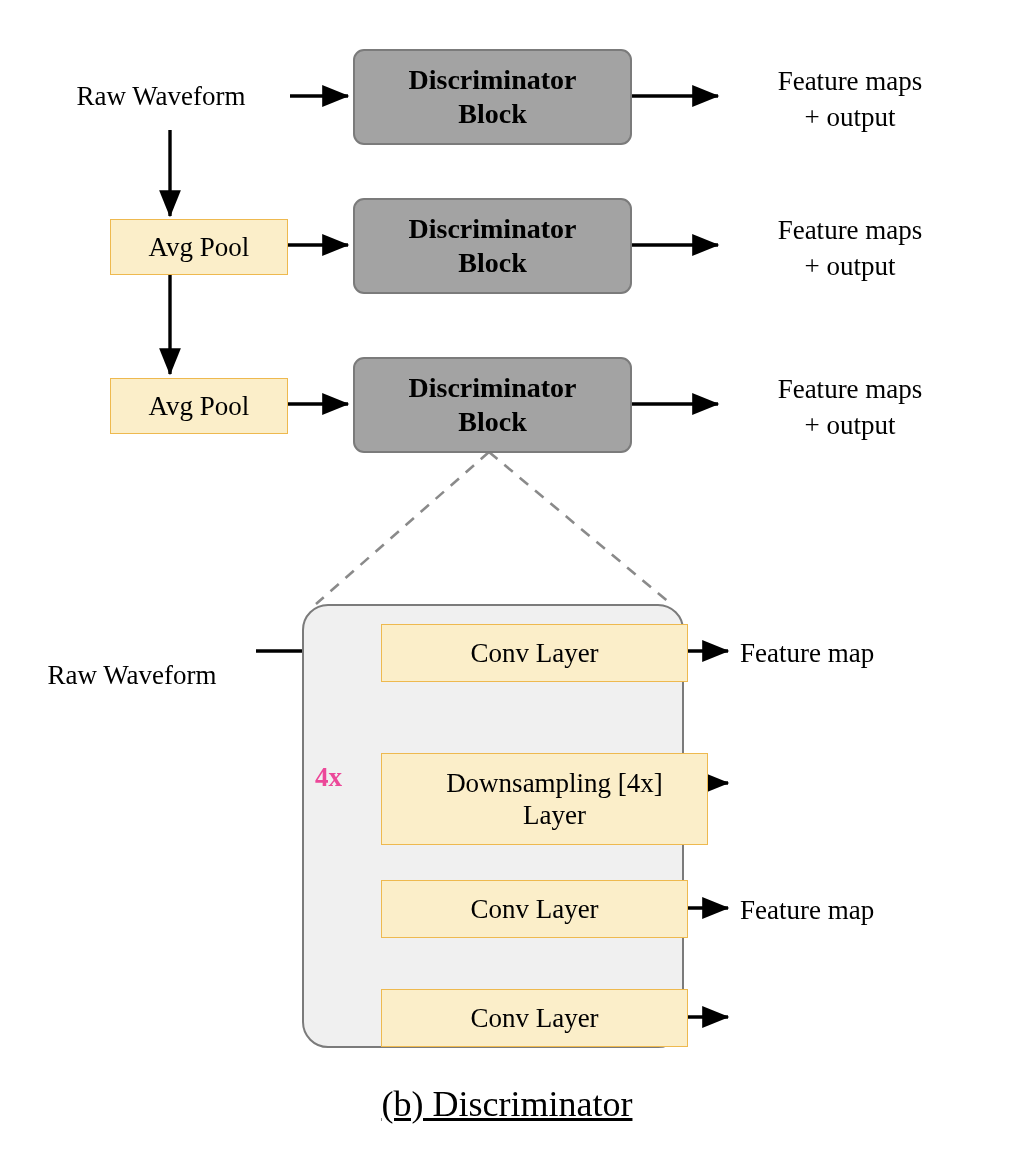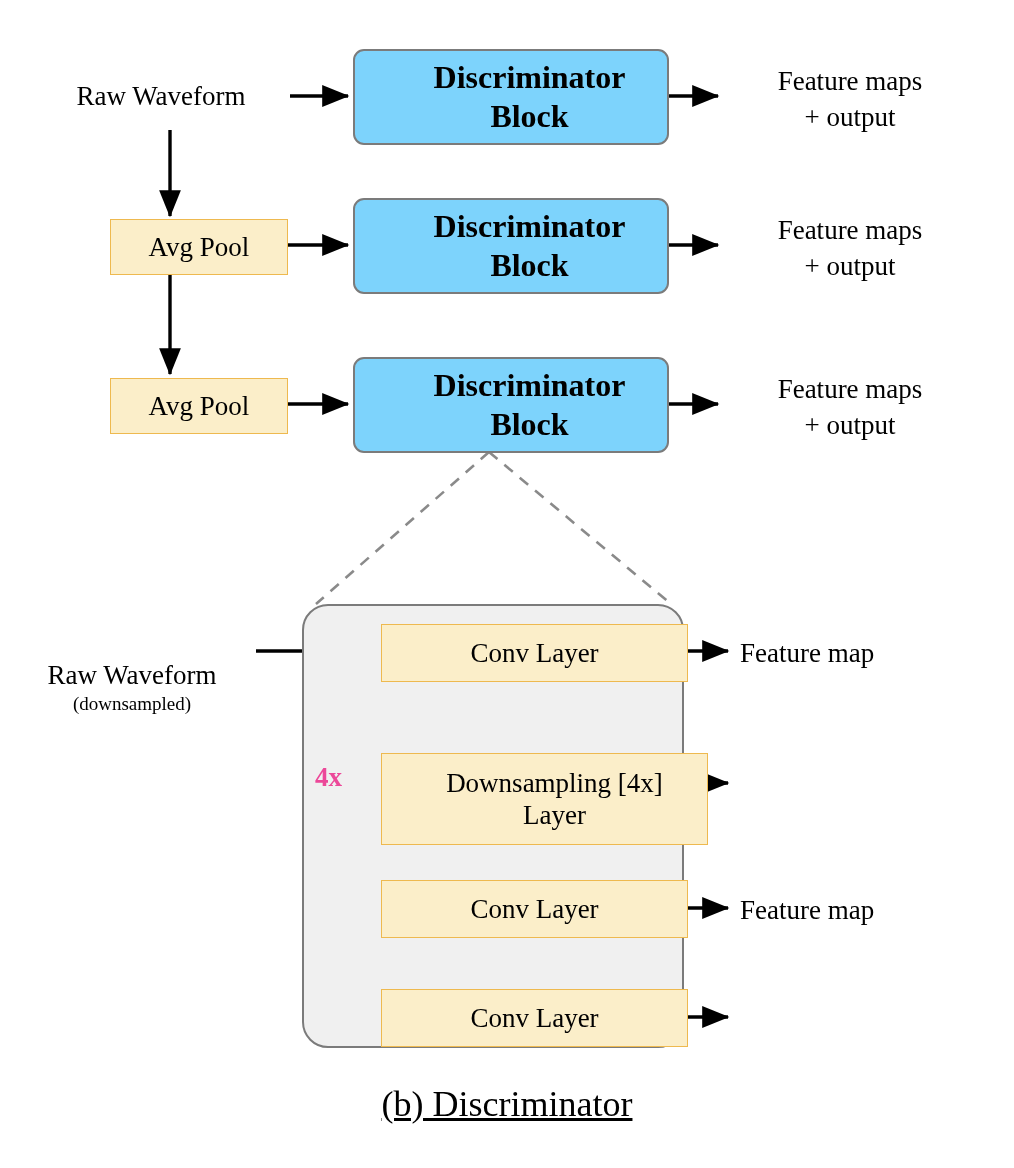--- a/index.html
+++ b/index.html
@@ -40,32 +40,31 @@
 
   .sub {
     font-size: 19px;
     display: block;
     margin-top: 1px;
   }
 
   
   .dblock {
     position: absolute;
-    background: #7dd3fc;
+    background: #a3a3a3;
     border: 2px solid #7b7b7b;
     border-radius: 11px;
     display: flex;
     align-items: center;
     justify-content: center;
     text-align: center;
     font-weight: bold;
-    font-size: 32px;
+    font-size: 28px;
     line-height: 1.22;
     white-space: pre-line;
-    padding-left: 37px;
   }
 
   
   .ybox {
     position: absolute;
     background: #fbeec9;
     border: 1.6px solid #eeb94f;
     display: flex;
     align-items: center;
     justify-content: center;
@@ -175,21 +174,20 @@
   <div class="dblock" style="left:353px; top:357px; width:275px; height:92px;">Discriminator
 Block</div>
 
   <div class="lbl two-line" style="left:722px; top:372px; width:256px;">Feature maps
 + output</div>
 
   <div id="detail-panel"></div>
 
   <div class="lbl" style="left:8px; top:628px; width:248px;">
     <span>Raw Waveform</span>
-    <span class="sub">(downsampled)</span>
   </div>
 
   <div id="repeat-badge">4x</div>
 
   <div class="ybox" style="left:353px; top:624px; width:305px; height:56px;">Conv Layer</div>
   <div class="lbl" style="left:740px; top:638px; width:250px; text-align:left;">Feature map</div>
 
   <div class="ybox" style="left:353px; top:753px; width:305px; height:90px;padding-left:20px;">Downsampling [4x]
 Layer</div>
 

